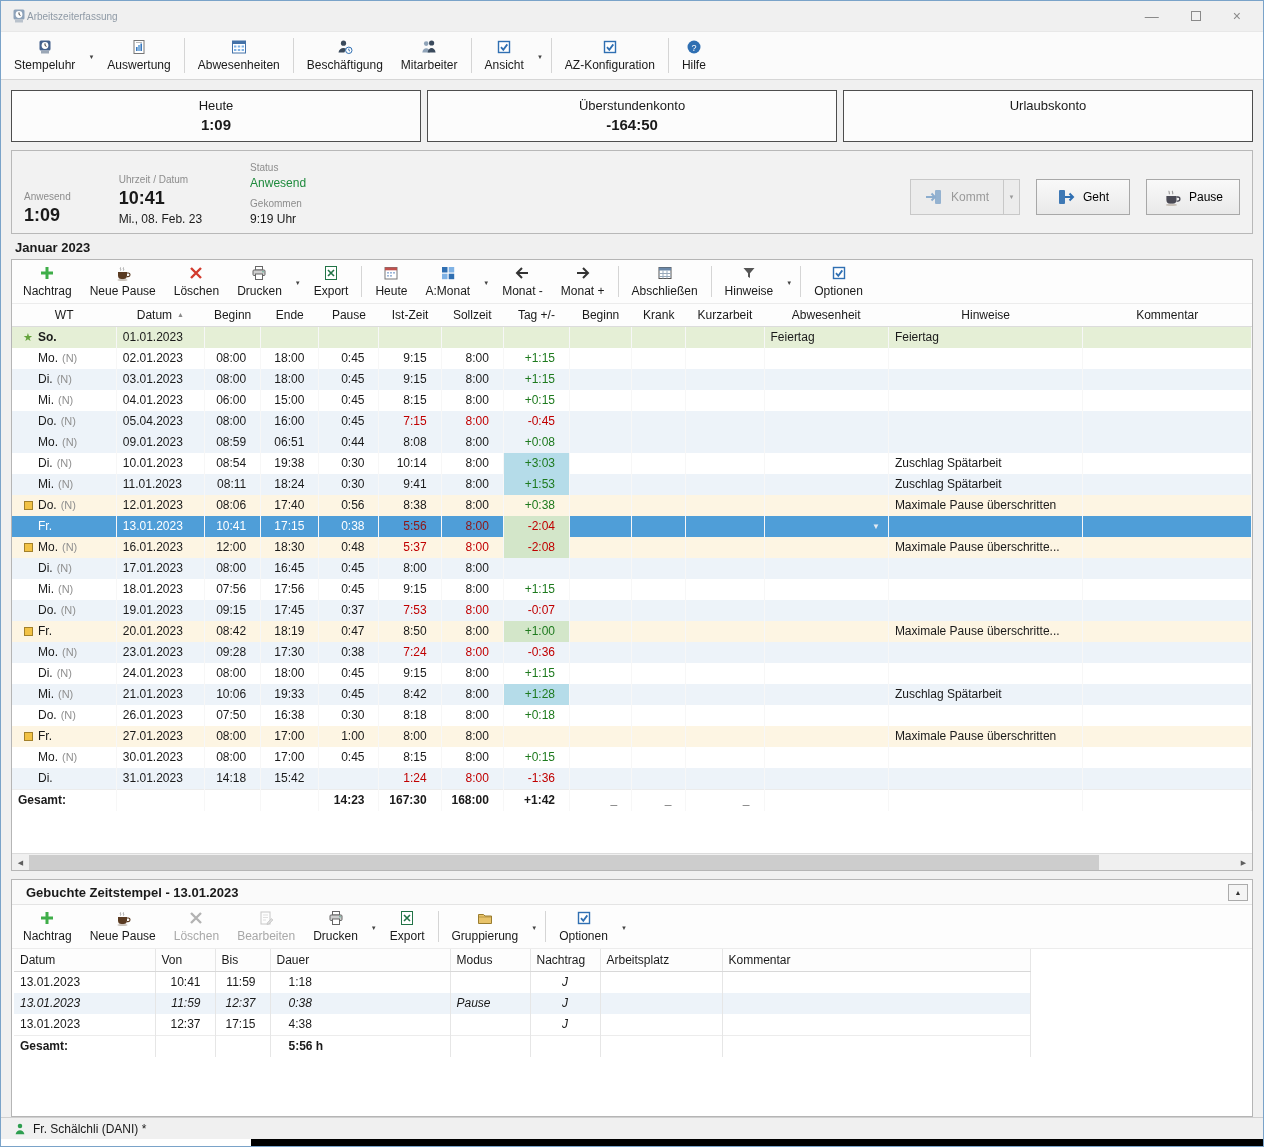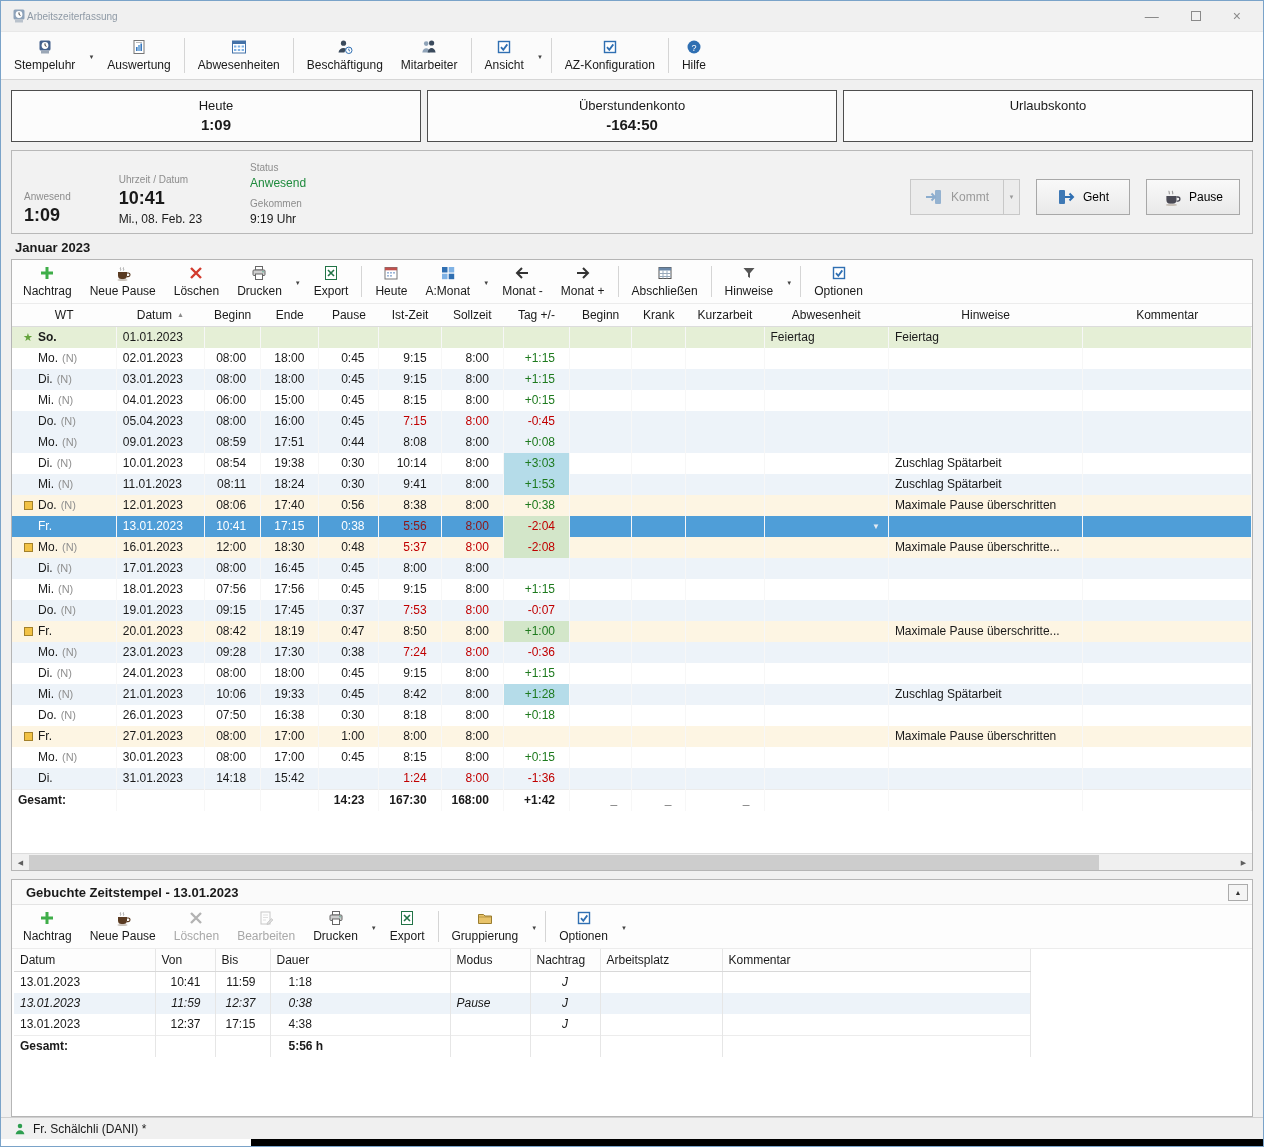--- a/index.html
+++ b/index.html
@@ -542,21 +542,21 @@
               <td class="num"></td>
               <td class="num"></td>
               <td></td>
               <td></td>
               <td></td>
             </tr>
             <tr class="alt">
               <td class="wt"><span class="marker"></span><span>Mo.</span><span class="nn">(N)</span></td>
               <td>09.01.2023</td>
               <td class="num">08:59</td>
-              <td class="num">17:51</td>
+              <td class="num">06:51</td>
               <td class="num">0:44</td>
               <td class="num">8:08</td>
               <td class="num">8:00</td>
               <td class="num pos">+0:08</td>
               <td class="num"></td>
               <td class="num"></td>
               <td class="num"></td>
               <td></td>
               <td></td>
               <td></td>

